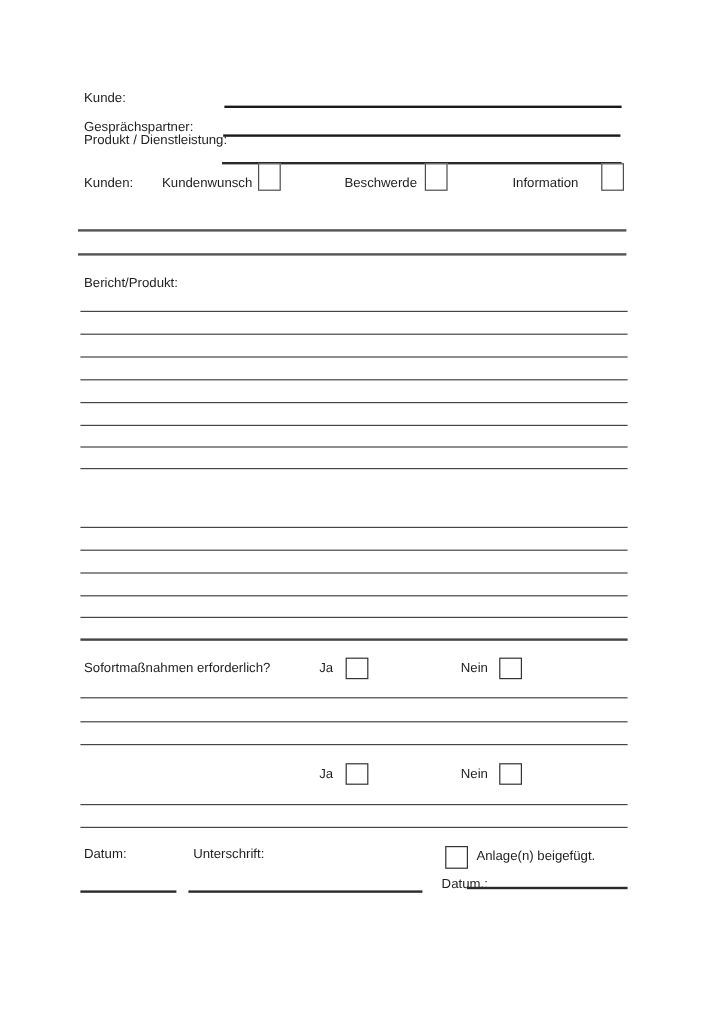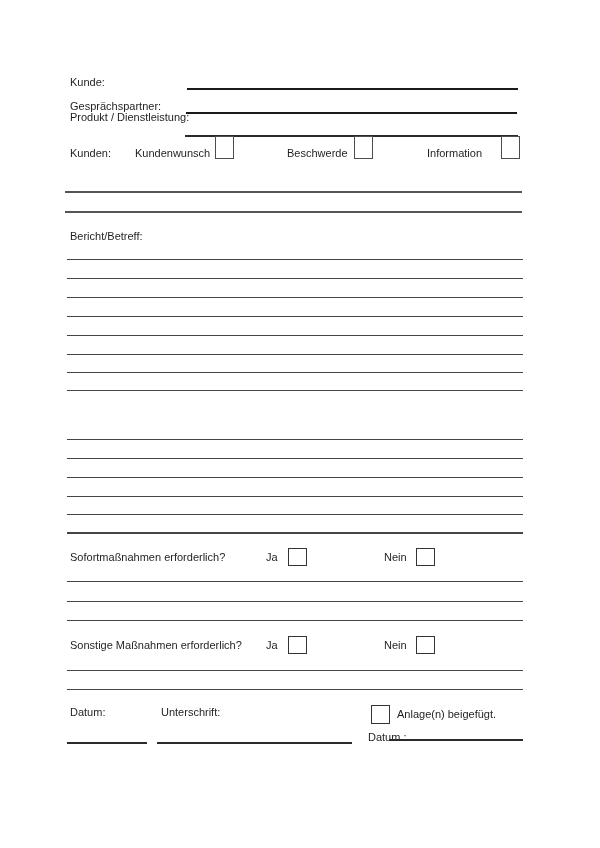--- a/index.html
+++ b/index.html
@@ -39,21 +39,21 @@
   <span class="lbl" style="left:135px;top:146px">Kundenwunsch</span>
   <div class="cb" style="left:215px;top:136px;width:19px;height:23px"></div>
   <span class="lbl" style="left:287px;top:146px">Beschwerde</span>
   <div class="cb" style="left:354px;top:136px;width:19px;height:23px"></div>
   <span class="lbl" style="left:427px;top:146px">Information</span>
   <div class="cb" style="left:501px;top:136px;width:19px;height:23px"></div>
 
   <div class="sep" style="left:65px;top:191px;width:457px;height:1.5px"></div>
   <div class="sep" style="left:65px;top:211px;width:457px;height:2px"></div>
 
-  <span class="lbl" style="left:70px;top:229px">Bericht/Betreff:</span>
+  <span class="lbl" style="left:70px;top:229px">Bericht/Produkt:</span>
   <div class="rule" style="left:67px;top:259px;width:456px"></div>
   <div class="rule" style="left:67px;top:278px;width:456px"></div>
   <div class="rule" style="left:67px;top:297px;width:456px"></div>
   <div class="rule" style="left:67px;top:316px;width:456px"></div>
   <div class="rule" style="left:67px;top:335px;width:456px"></div>
   <div class="rule" style="left:67px;top:354px;width:456px"></div>
   <div class="rule" style="left:67px;top:372px;width:456px"></div>
   <div class="rule" style="left:67px;top:390px;width:456px"></div>
 
   <div class="rule" style="left:67px;top:439px;width:456px"></div>
@@ -65,21 +65,20 @@
 
   <span class="lbl" style="left:70px;top:550px">Sofortmaßnahmen erforderlich?</span>
   <span class="lbl" style="left:266px;top:550px">Ja</span>
   <div class="cb cb-dark" style="left:288px;top:548px;width:19px;height:18px"></div>
   <span class="lbl" style="left:384px;top:550px">Nein</span>
   <div class="cb cb-dark" style="left:416px;top:548px;width:19px;height:18px"></div>
   <div class="rule" style="left:67px;top:581px;width:456px"></div>
   <div class="rule" style="left:67px;top:601px;width:456px"></div>
   <div class="rule" style="left:67px;top:620px;width:456px"></div>
 
-  <span class="lbl" style="left:70px;top:638px">Sonstige Maßnahmen erforderlich?</span>
   <span class="lbl" style="left:266px;top:638px">Ja</span>
   <div class="cb cb-dark" style="left:288px;top:636px;width:19px;height:18px"></div>
   <span class="lbl" style="left:384px;top:638px">Nein</span>
   <div class="cb cb-dark" style="left:416px;top:636px;width:19px;height:18px"></div>
   <div class="rule" style="left:67px;top:670px;width:456px"></div>
   <div class="rule" style="left:67px;top:689px;width:456px"></div>
 
   <span class="lbl" style="left:70px;top:705px">Datum:</span>
   <span class="lbl" style="left:161px;top:705px">Unterschrift:</span>
   <div class="cb cb-dark" style="left:371px;top:705px;width:19px;height:19px;border-width:1.8px"></div>

